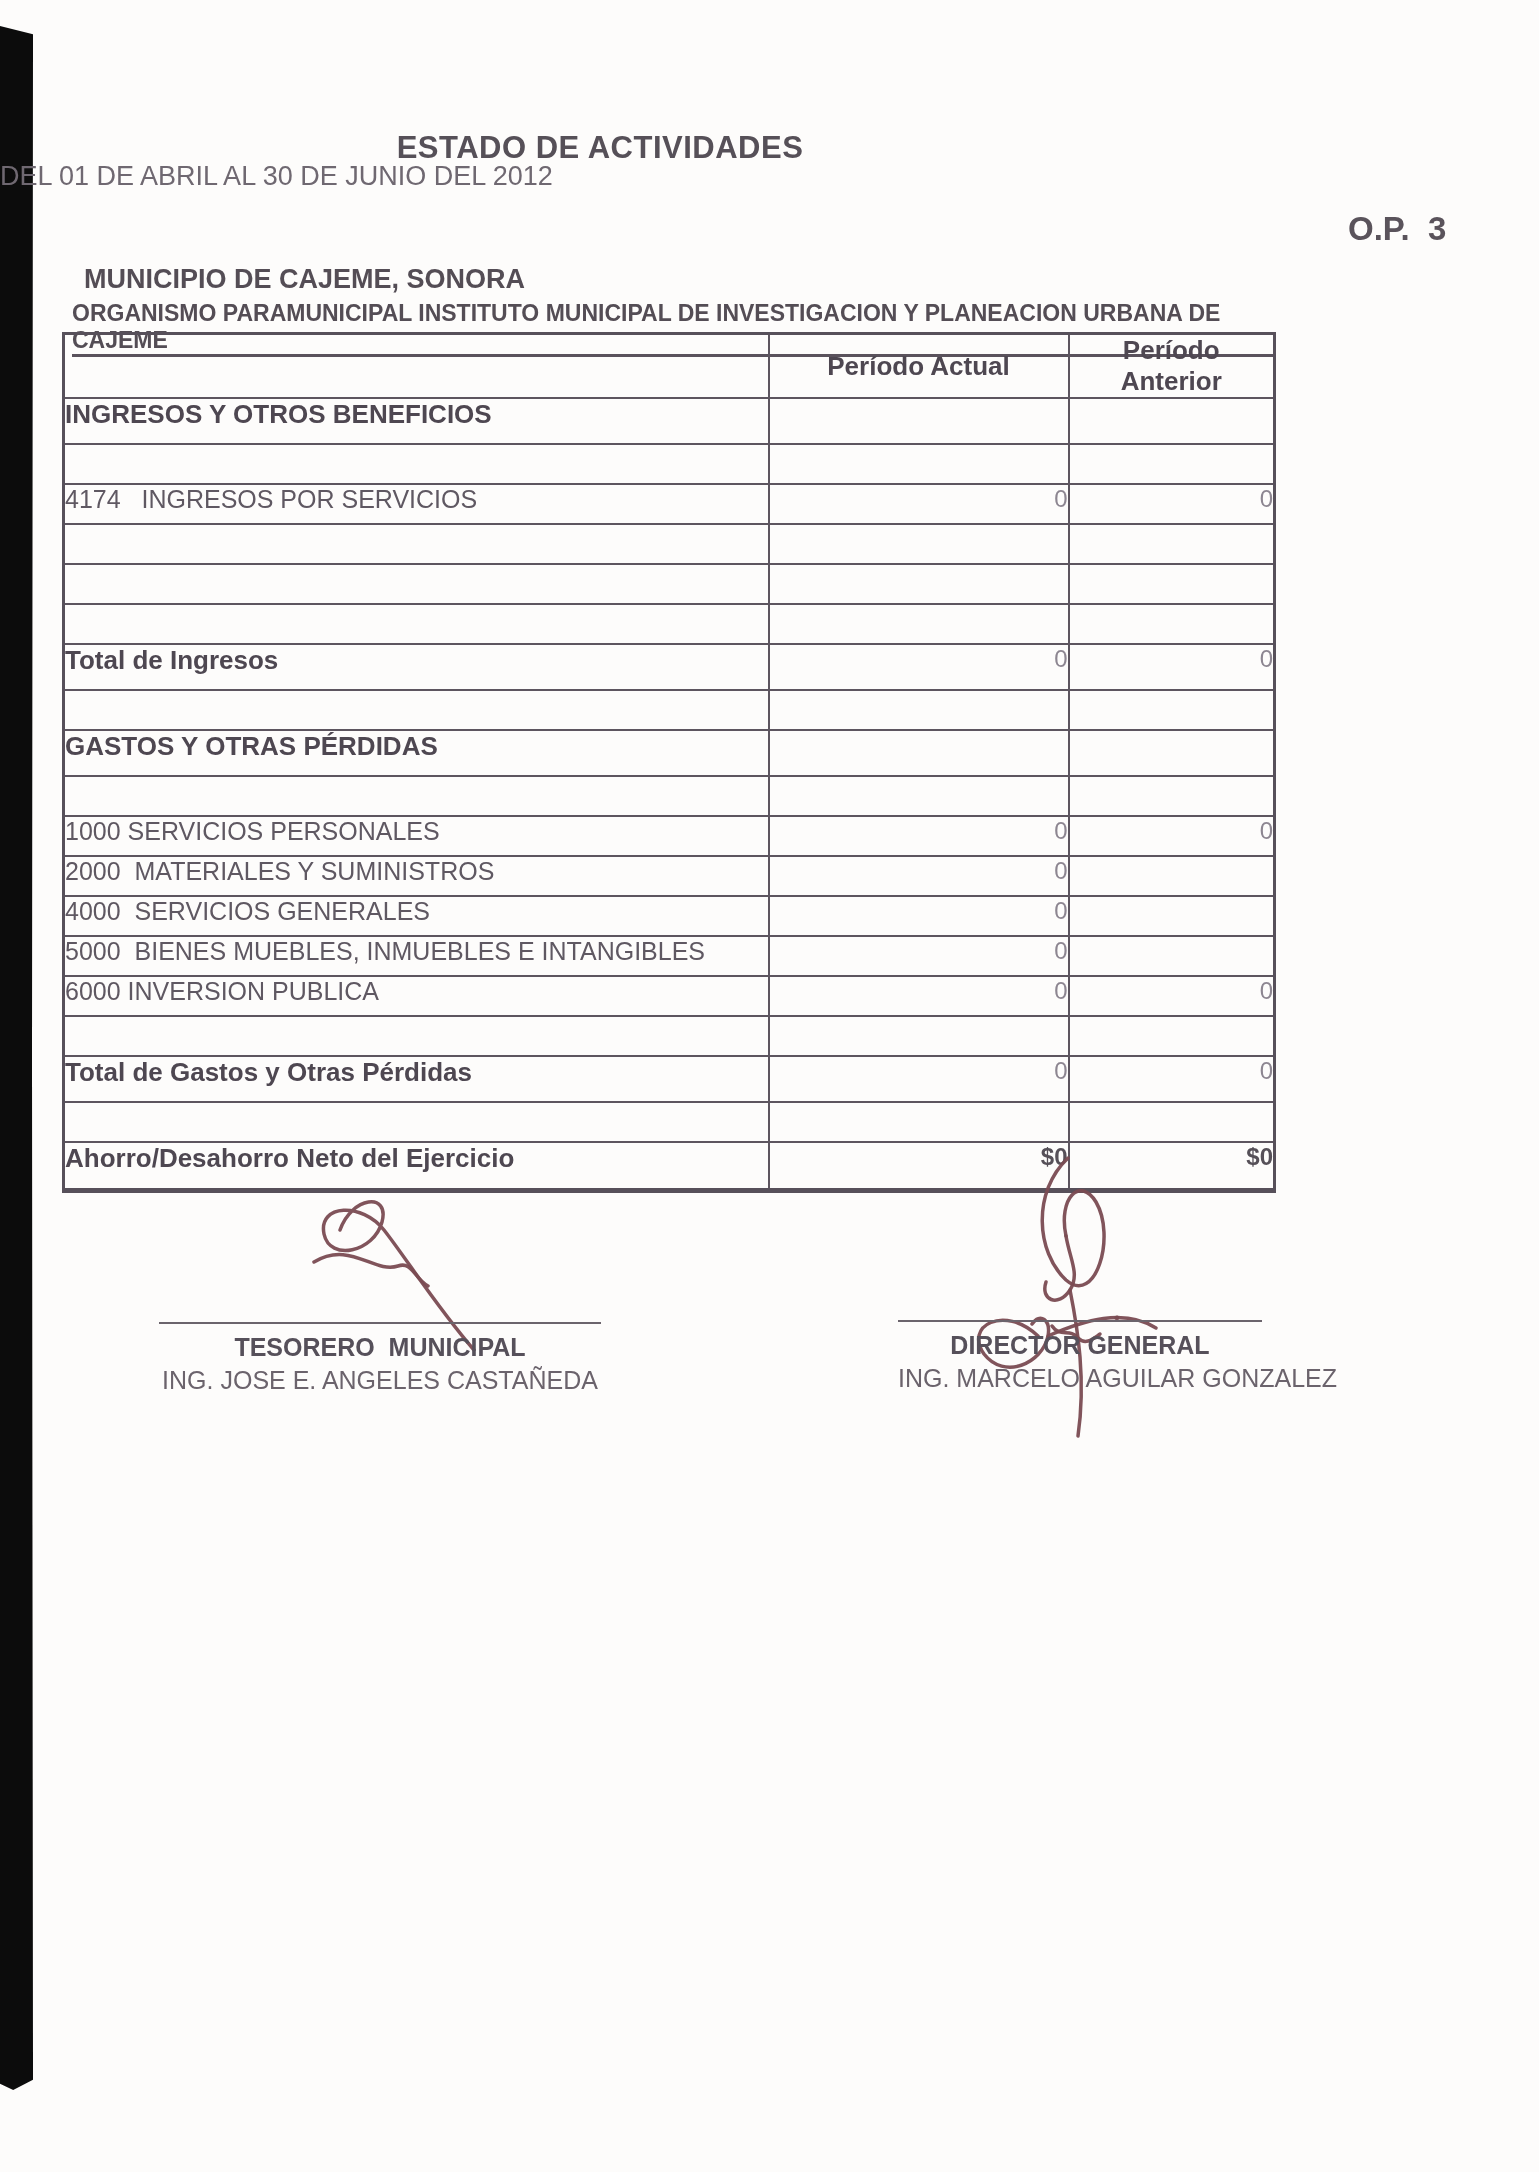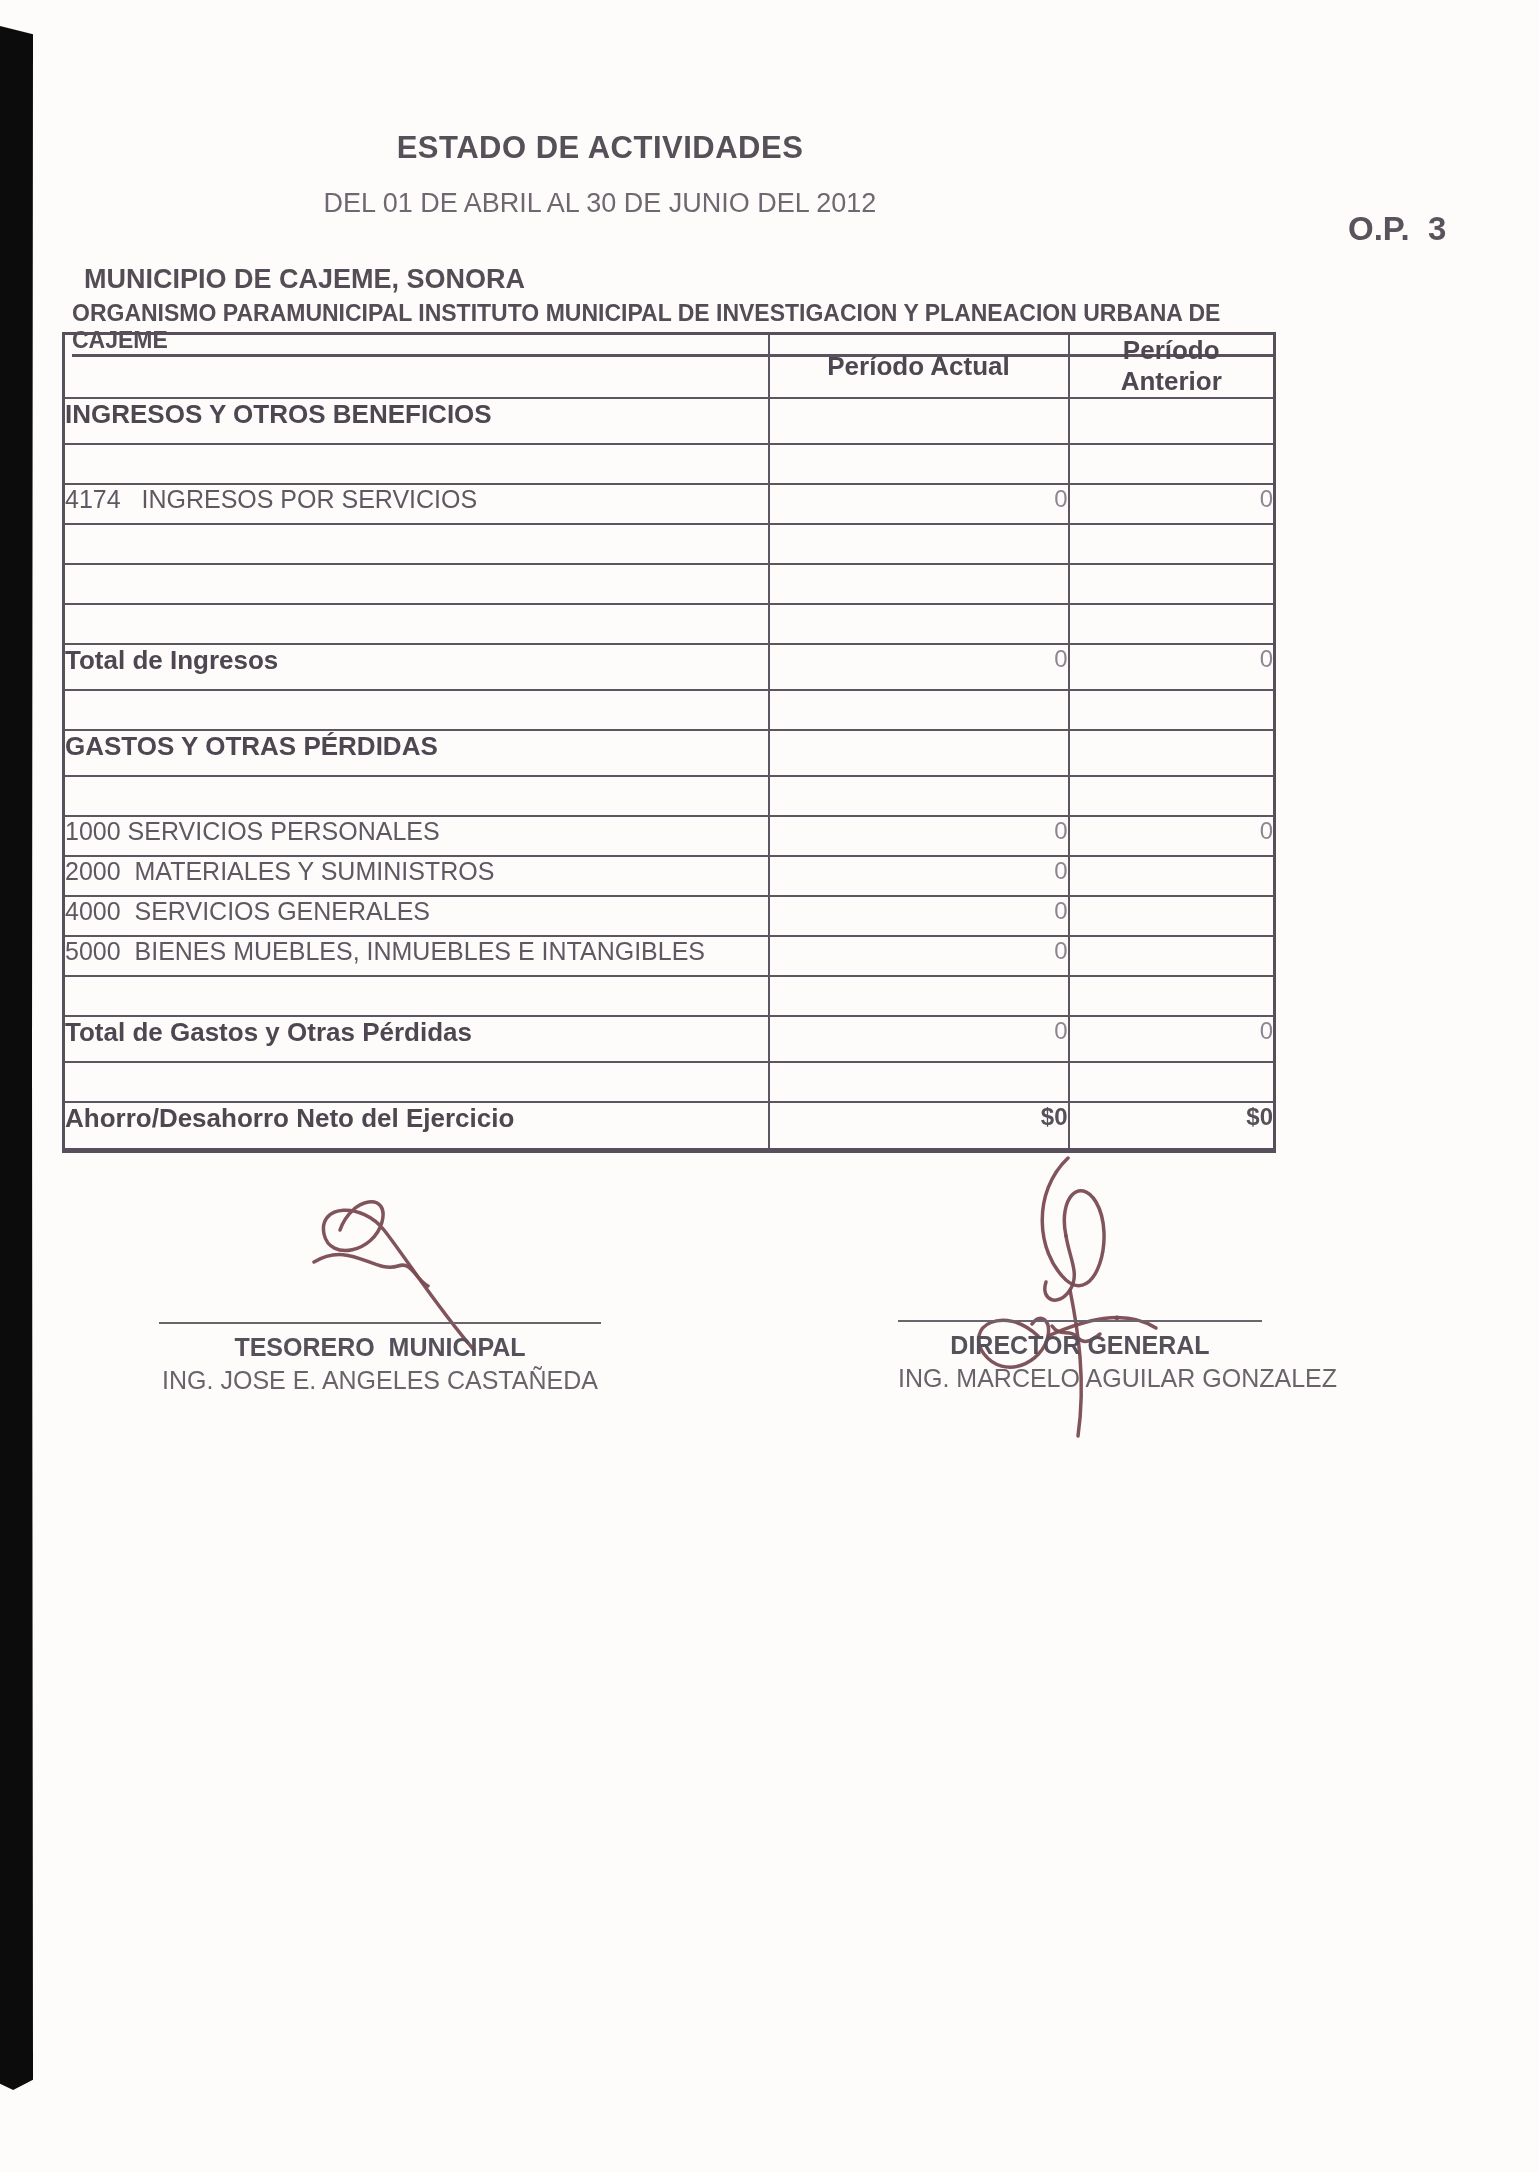--- a/index.html
+++ b/index.html
@@ -17,22 +17,22 @@
     position:absolute;left:0;top:26px;width:33px;height:2064px;
     background:#0c0c0c;
     clip-path:polygon(0 0,100% 0.4%,97% 50%,100% 99.5%,40% 100%,0 99.7%);
   }
   .doc-title{
     position:absolute;top:130px;left:0;width:1200px;
     text-align:center;font-size:31px;font-weight:bold;color:#565058;
     letter-spacing:.5px;white-space:pre;
   }
   .doc-subtitle{
-    position:absolute;top:188px;left:0;width:1200px;
-    text-align:center;font-size:27px;color:#6f6871;white-space:pre;
+    position:absolute;top:161px;left:0;width:1200px;
+    text-align:left;font-size:27px;color:#6f6871;white-space:pre;
   }
   .op-number{
     position:absolute;top:210px;left:1348px;
     font-size:33px;font-weight:bold;color:#5a535b;white-space:pre;
   }
   .muni-line{
     position:absolute;top:264px;left:84px;
     font-size:27px;font-weight:bold;color:#544d55;text-align:center;
   }
   .org-line{
@@ -175,20 +175,25 @@
         <tr class="r-item">
           <td class="label">4000  SERVICIOS GENERALES</td>
           <td class="val">0</td>
           <td class="val"></td>
         </tr>
         <tr class="r-item">
           <td class="label">5000  BIENES MUEBLES, INMUEBLES E INTANGIBLES</td>
           <td class="val">0</td>
           <td class="val"></td>
         </tr>
+        <tr class="r-item">
+          <td class="label">6000 INVERSION PUBLICA</td>
+          <td class="val">0</td>
+          <td class="val">0</td>
+        </tr>
         <tr class="r-empty">
           <td class="label"></td>
           <td class="val"></td>
           <td class="val"></td>
         </tr>
         <tr class="r-total">
           <td class="label">Total de Gastos y Otras Pérdidas</td>
           <td class="val">0</td>
           <td class="val">0</td>
         </tr>

